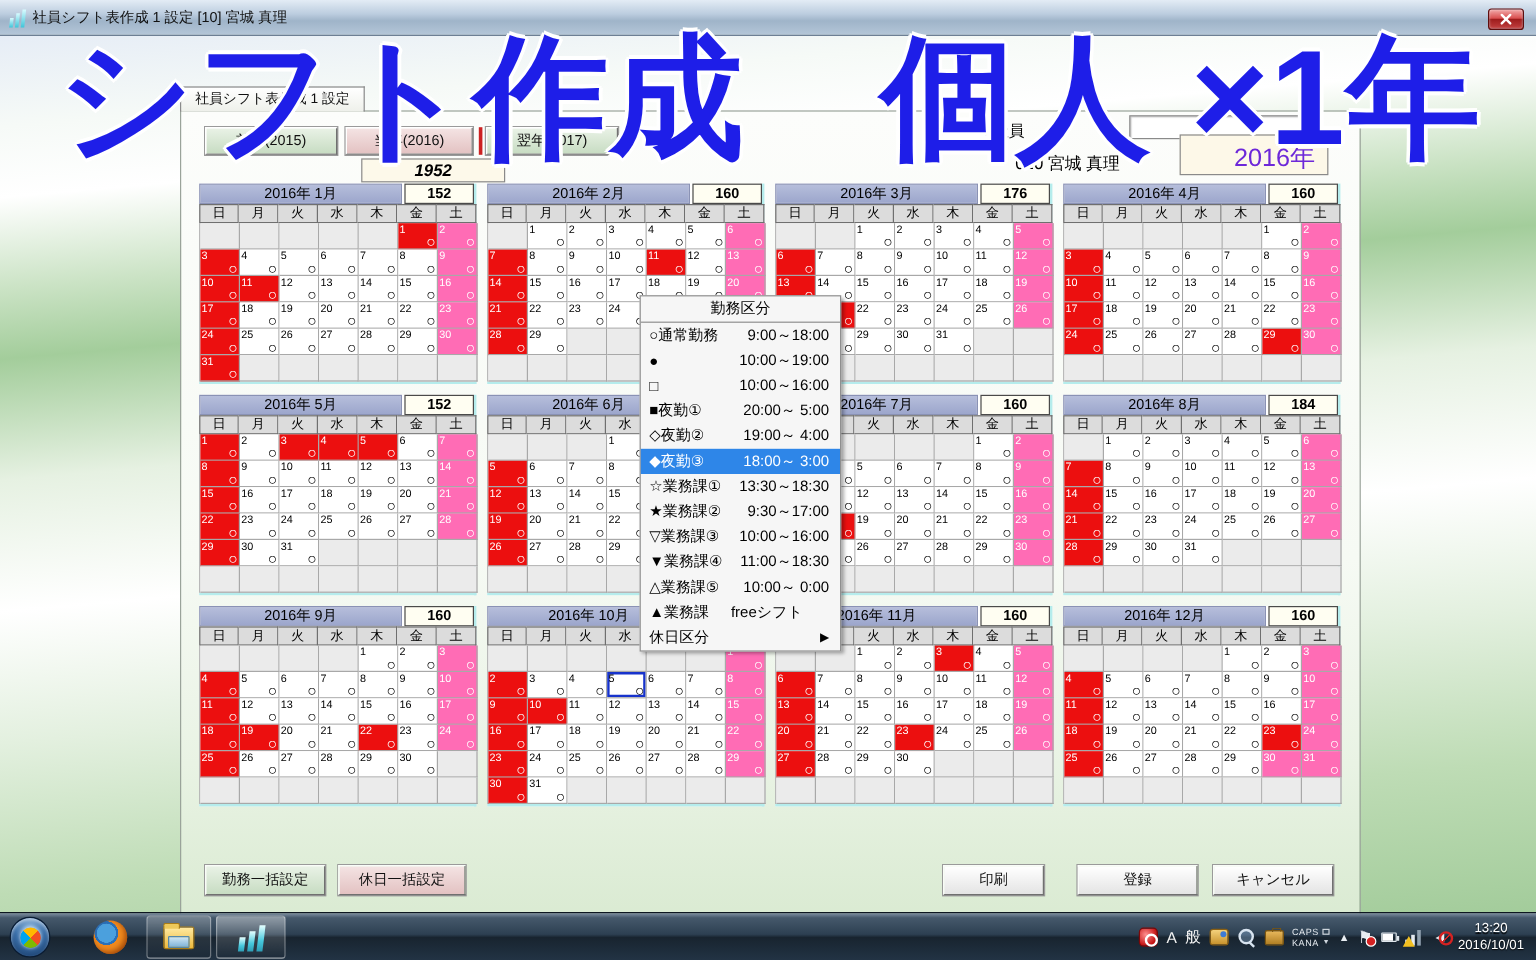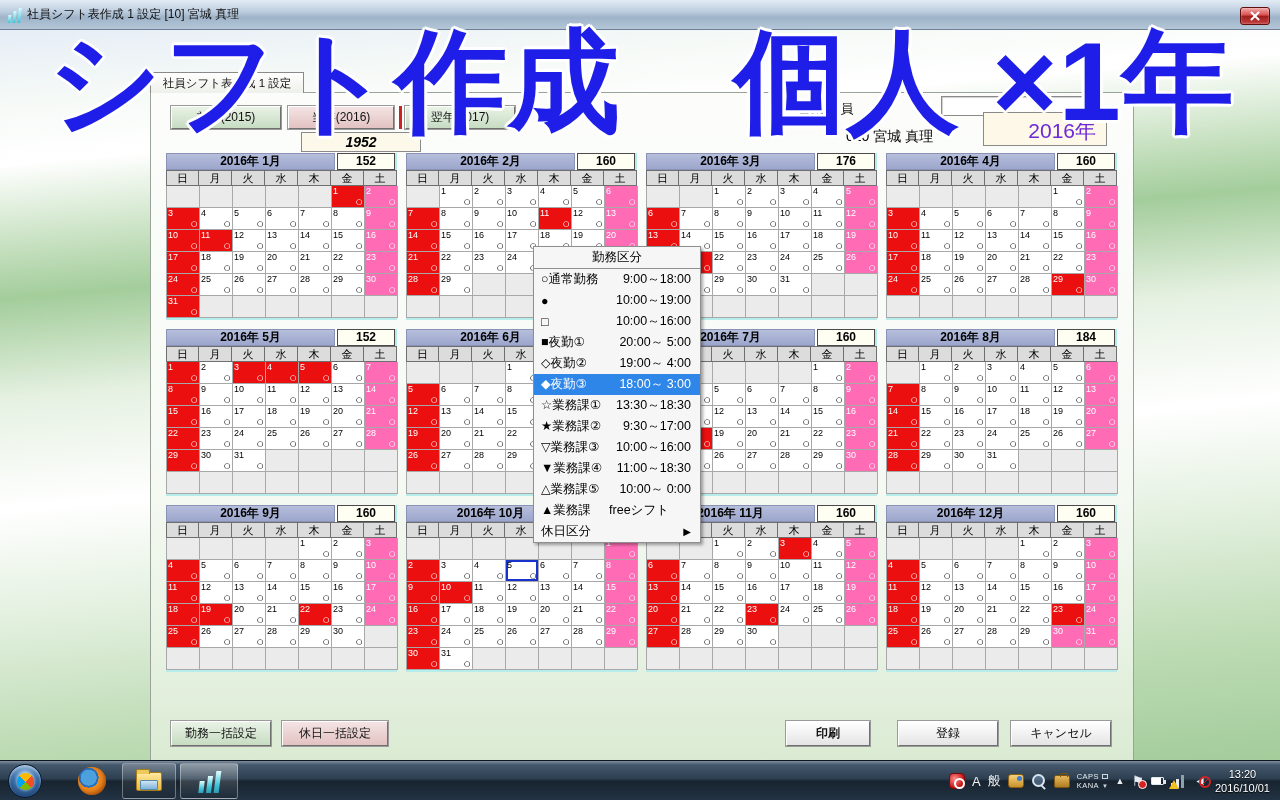--- a/index.html
+++ b/index.html
@@ -44,21 +44,21 @@
   .lbl{position:absolute;font-size:13px;color:#000;white-space:nowrap;}
   .val{position:absolute;font-size:14px;color:#000;white-space:nowrap;}
   .input-white{position:absolute;background:#fff;border:1px solid #8a8a8a;box-shadow:inset 1px 1px 1px #cfcfcf;}
   .year-box{position:absolute;background:#fdf8e8;border:1px solid #8a8a8a;font-size:21px;color:#6d28d9;
     text-align:right;padding:4px 10px 0 0;}
 
   
   .month{position:absolute;width:231px;background:#fff;border-right:2px solid #b5ecec;border-bottom:2px solid #b5ecec;}
   .m-head{height:17px;display:flex;align-items:stretch;background:#fff;}
   .m-bar{flex:1;background:linear-gradient(180deg,#b6bedb,#9ca6cc);border:1px solid #8a92b5;
-    font-size:12px;font-weight:bold;text-align:center;line-height:15px;color:#000;}
+    font-size:12px;font-weight:normal;text-align:center;line-height:15px;color:#000;}
   .m-hours{width:58px;margin-left:2px;background:#fffef2;border:1px solid #4a4a4a;
     font-size:12px;font-weight:bold;text-align:center;line-height:15px;color:#000;}
   .m-dow{display:grid;grid-template-columns:repeat(7,33px);height:16px;}
   .m-dow span{background:#dcdcdc;border:1px solid #6f6f6f;border-left:none;font-size:11px;
     text-align:center;line-height:14px;color:#000;}
   .m-dow span:first-child{border-left:1px solid #6f6f6f;}
   .m-grid{display:grid;grid-template-columns:repeat(7,33px);grid-auto-rows:22px;border-left:1px solid #a8a8a8;}
   .cell{position:relative;border-right:1px solid #a8a8a8;border-bottom:1px solid #a8a8a8;background:#fff;color:#000;}
   .cell.empty{background:#ebebeb;}
   .cell.red{background:#ec0f0f;color:#fff;}
@@ -1987,21 +1987,21 @@
               <div class="cell empty"></div>
               <div class="cell empty"></div>
               <div class="cell empty"></div>
               <div class="cell empty"></div>
             </div>
           </div>
         </div>
 
       <div class="btn3d btn-green footer-btn" style="left:20px;top:628px;width:100px;">勤務一括設定</div>
       <div class="btn3d btn-pink footer-btn" style="left:131px;top:628px;width:106px;">休日一括設定</div>
-      <div class="btn3d btn-plain footer-btn" style="left:635px;top:628px;width:84px;font-weight:bold;">印刷</div>
+      <div class="btn3d btn-plain footer-btn" style="left:635px;top:628px;width:84px;">印刷</div>
       <div class="btn3d btn-plain footer-btn" style="left:747px;top:628px;width:100px;">登録</div>
       <div class="btn3d btn-plain footer-btn" style="left:860px;top:628px;width:100px;">キャンセル</div>
     </div>
   </div>
 
   <div class="context-menu">
     <div class="menu-title">勤務区分</div>
     <div id="menu-items">
         <div class="menu-item">
           <span>○通常勤務</span>

